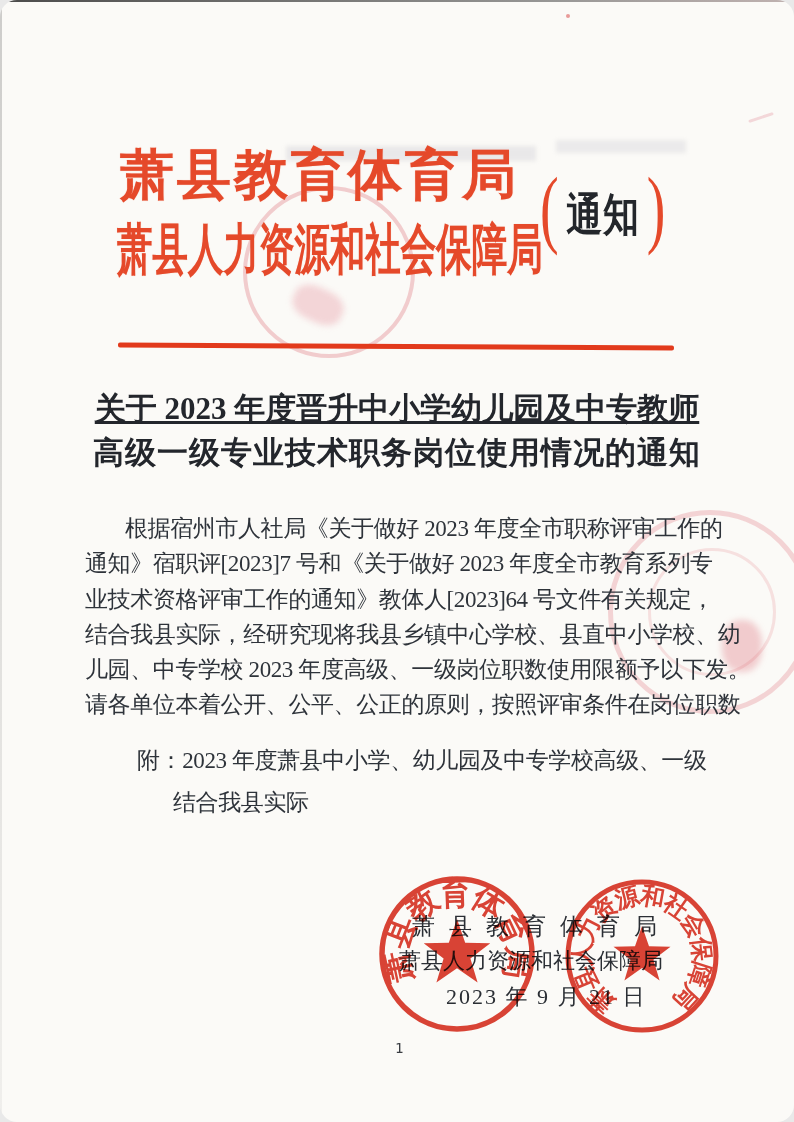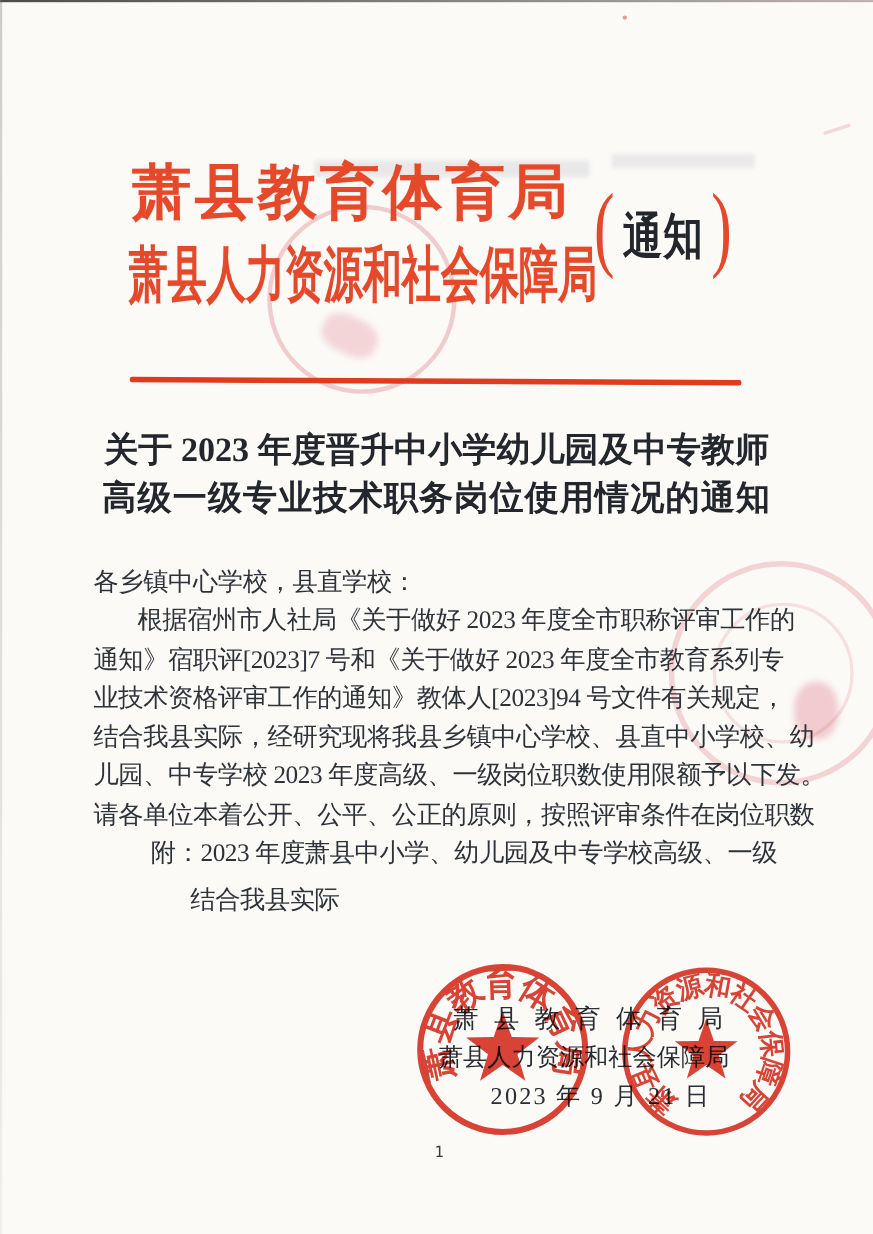--- a/index.html
+++ b/index.html
@@ -6,20 +6,21 @@
   html, body { width: 794px; height: 1122px; }
   body {
     font-family: "Liberation Serif", "DejaVu Serif", serif;
     background: #e9e9e9;
   }
   .page {
     position: relative;
     width: 794px; height: 1122px;
     background: #fbfaf7;
     overflow: hidden;
+    border-radius: 17px;
   }
 
   
   .edge-top {
     position: absolute; left: 0; top: 0; width: 794px; height: 2px;
     background: linear-gradient(90deg, rgba(45,45,45,.85), rgba(70,70,70,.55) 70%, rgba(120,90,90,.45));
   }
   .edge-left {
     position: absolute; left: 0; top: 0; width: 2px; height: 1122px;
     background: linear-gradient(rgba(120,120,120,.35), rgba(160,160,160,.12));
@@ -88,31 +89,31 @@
   }
 
   .red-rule {
     position: absolute; left: 118px; top: 344px; width: 556px; height: 5px;
     background: #e23a1c; border-radius: 2px; transform: rotate(0.3deg);
   }
 
   
   .title { position: absolute; left: 0; width: 794px; text-align: center;
     color: #23262c; font-weight: bold; white-space: nowrap; }
-  .title-1 { top: 388px; font-size: 31px; letter-spacing: 0px; }
+  .title-1 { top: 388px; font-size: 31px; letter-spacing: 0px; text-decoration: underline; }
   .title-2 { top: 432px; font-size: 31px; letter-spacing: 1px; text-align: center; }
 
   
   .body-block { position: absolute; left: 85px; top: 513px; width: 648px; }
   .bline {
     height: 35.3px; font-size: 23px; color: #2e333a; white-space: nowrap;
     letter-spacing: -0.4px;
   }
   .indent-2 { padding-left: 40px; }
-  .indent-attach { padding-left: 52px; }
+  .indent-attach { padding-left: 52px; margin-top: 20px; }
   .indent-attach2 { padding-left: 88px; margin-top: 7px; }
 
   
   .sign-org1 {
     position: absolute; left: 412px; top: 911px; font-size: 23px;
     color: #2a2e34; letter-spacing: 14px; white-space: nowrap; z-index: 3;
   }
   .sign-org2 {
     position: absolute; left: 399px; top: 946px; font-size: 22px;
     color: #2a2e34; letter-spacing: 0px; white-space: nowrap; z-index: 3;
@@ -161,24 +162,23 @@
     <span class="doc-type-text">通知</span>
     <span class="paren">)</span>
   </div>
 
   <div class="red-rule"></div>
 
   <div class="title title-1">关于 2023 年度晋升中小学幼儿园及中专教师</div>
   <div class="title title-2">高级一级专业技术职务岗位使用情况的通知</div>
 
   <div class="body-block">
-    <div class="bline">各乡镇中心学校，县直学校：</div>
     <div class="bline indent-2">根据宿州市人社局《关于做好 2023 年度全市职称评审工作的</div>
     <div class="bline">通知》宿职评[2023]7 号和《关于做好 2023 年度全市教育系列专</div>
-    <div class="bline">业技术资格评审工作的通知》教体人[2023]94 号文件有关规定，</div>
+    <div class="bline">业技术资格评审工作的通知》教体人[2023]64 号文件有关规定，</div>
     <div class="bline">结合我县实际，经研究现将我县乡镇中心学校、县直中小学校、幼</div>
     <div class="bline">儿园、中专学校 2023 年度高级、一级岗位职数使用限额予以下发。</div>
     <div class="bline">请各单位本着公开、公平、公正的原则，按照评审条件在岗位职数</div>
     <div class="bline indent-attach">附：2023 年度萧县中小学、幼儿园及中专学校高级、一级</div>
     <div class="bline indent-attach2">结合我县实际</div>
   </div>
 
   <div class="sign-org1">萧县教育体育局</div>
   <div class="sign-org2">萧县人力资源和社会保障局</div>
   <div class="sign-date">2023 年 9 月 21 日</div>

